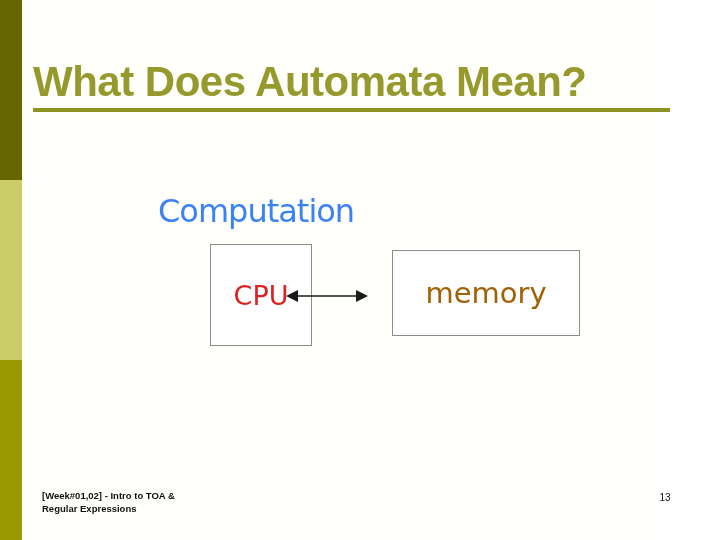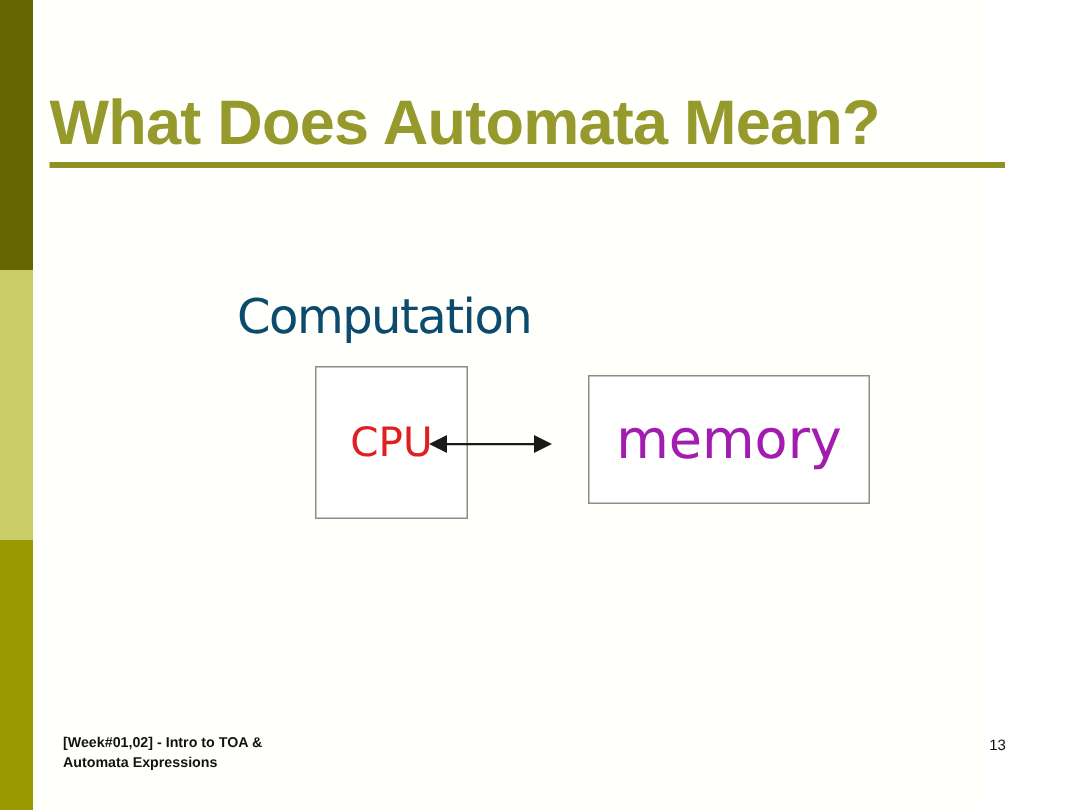--- a/index.html
+++ b/index.html
@@ -39,21 +39,21 @@
   }
 
   
   .diagram { position: absolute; left: 0; top: 0; }
   .diagram-heading {
     position: absolute;
     left: 158px; top: 192px;
     font-family: "DejaVu Sans", sans-serif;
     font-size: 32px;
     letter-spacing: -1px;
-    color: #0c4a6e;
+    color: #3b82f6;
     white-space: nowrap;
     text-align: right;
   }
   .node-box {
     position: absolute;
     background: #ffffff;
     border: 1px solid #8c8c8c;
     display: flex; align-items: center; justify-content: center;
     font-family: "DejaVu Sans", sans-serif;
     white-space: nowrap;
@@ -61,22 +61,22 @@
   }
   .cpu-box {
     left: 185px; top: 244px;
     width: 100px; height: 100px;
     font-size: 27px;
     color: #e01f1f;
   }
   .memory-box {
     left: 367px; top: 250px;
     width: 186px; height: 84px;
-    font-size: 36px;
-    color: #a21caf;
+    font-size: 29px;
+    color: #a16207;
   }
   .arrow-wrap {
     position: absolute;
     left: 286px; top: 288px;
     width: 82px; height: 16px;
   }
 
   
   .footer {
     position: absolute;
@@ -122,18 +122,18 @@
       <svg width="82" height="16" viewBox="0 0 82 16">
         <line x1="8" y1="8" x2="74" y2="8" stroke="#1a1a1a" stroke-width="1.5"></line>
         <polygon points="0,8 12,2 12,14" fill="#1a1a1a"></polygon>
         <polygon points="82,8 70,2 70,14" fill="#1a1a1a"></polygon>
       </svg>
     </div>
   </div>
 
   <div class="footer">
     <div>[Week#01,02] - Intro to TOA &amp;</div>
-    <div>Automata Expressions</div>
+    <div>Regular Expressions</div>
   </div>
 
   <div class="page-number">13</div>
 
 </div>
 
 </body></html>

